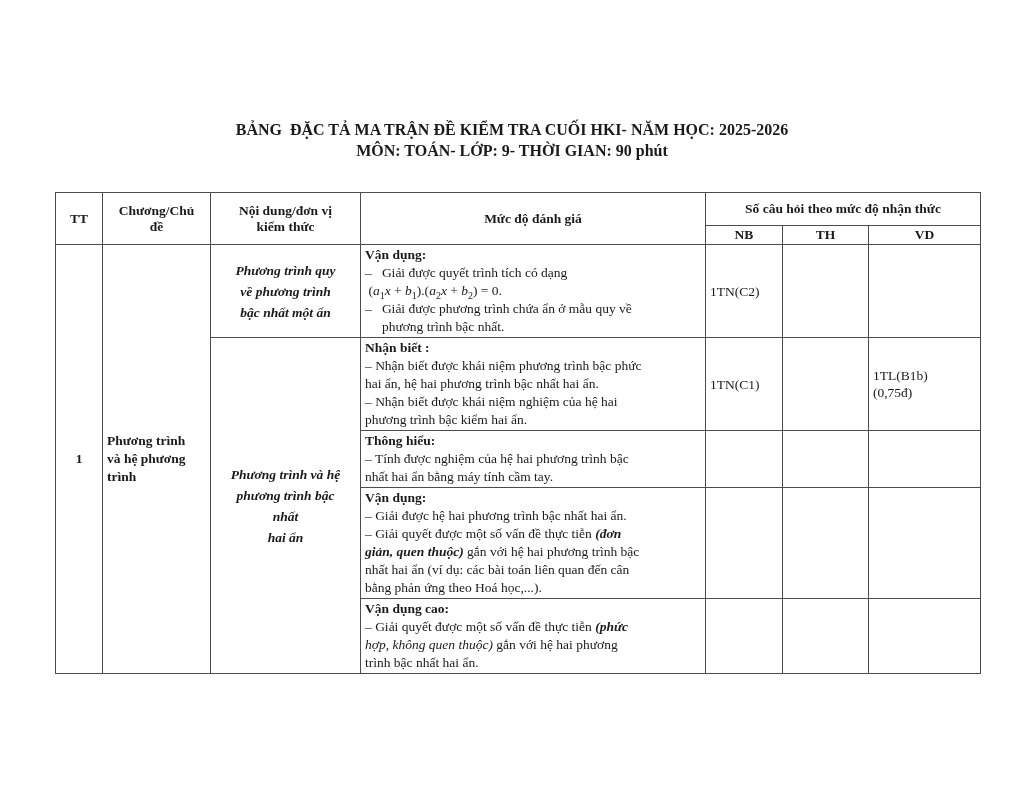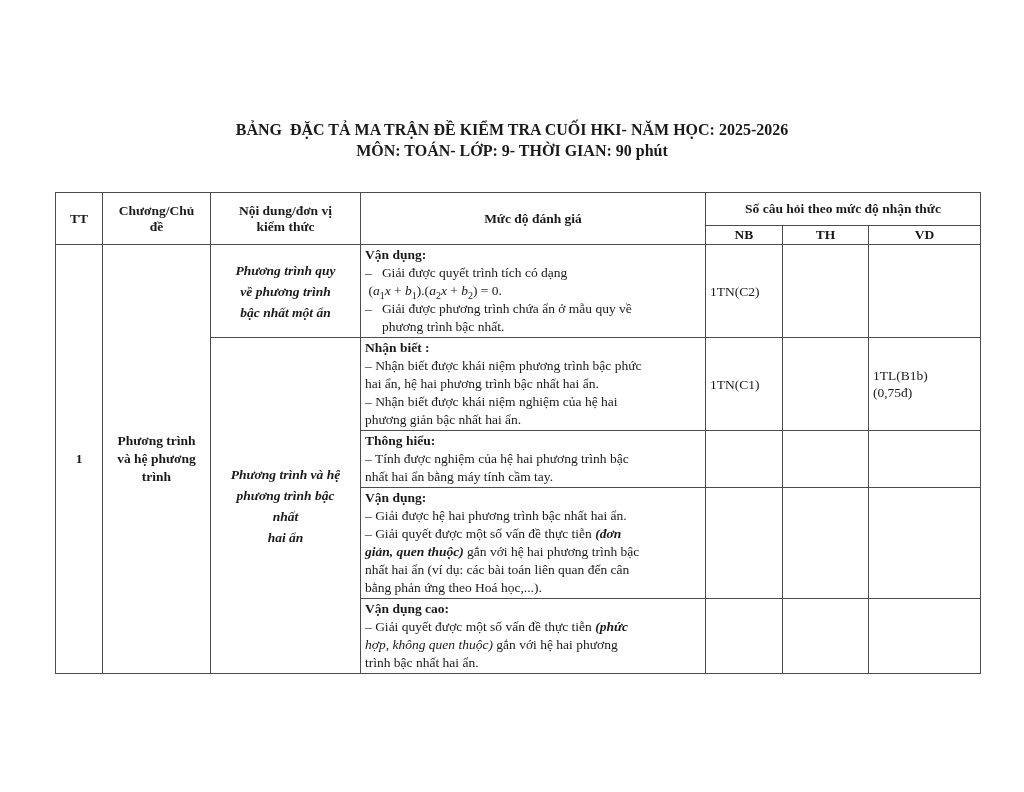--- a/index.html
+++ b/index.html
@@ -50,21 +50,21 @@
 
   th.h-main { line-height: 16px; }
 
   td.tt-cell {
     vertical-align: top;
     text-align: center;
     font-weight: bold;
     padding-top: 3px;
   }
   td.chapter-cell {
-    text-align: center;
+    text-align: left;
     font-weight: bold;
     line-height: 18px;
   }
   td.topic-cell {
     text-align: center;
     font-weight: bold;
     font-style: italic;
     line-height: 21px;
   }
   td.assess-cell {
@@ -140,21 +140,21 @@
     <tr class="r2">
       <td rowspan="4" class="topic-cell preline">Phương trình và hệ
 phương trình bậc
 nhất
 hai ẩn</td>
       <td class="assess-cell">
             <div class="rich-line"><span style="font-weight: bold;">Nhận biết :</span></div>
             <div class="rich-line"><span>– Nhận biết được khái niệm phương trình bậc phức</span></div>
             <div class="rich-line"><span>hai ẩn, hệ hai phương trình bậc nhất hai ẩn.</span></div>
             <div class="rich-line"><span>– Nhận biết được khái niệm nghiệm của hệ hai</span></div>
-            <div class="rich-line"><span>phương giản bậc nhất hai ẩn.</span></div>
+            <div class="rich-line"><span>phương trình bậc kiểm hai ẩn.</span></div>
           </td>
       <td class="count-cell">1TN(C1)</td>
       <td class="count-cell"></td>
       <td class="count-cell preline">1TL(B1b)
 (0,75đ)</td>
     </tr>
 
     <tr class="r3">
       <td class="assess-cell">
             <div class="rich-line"><span style="font-weight: bold;">Thông hiểu:</span></div>

